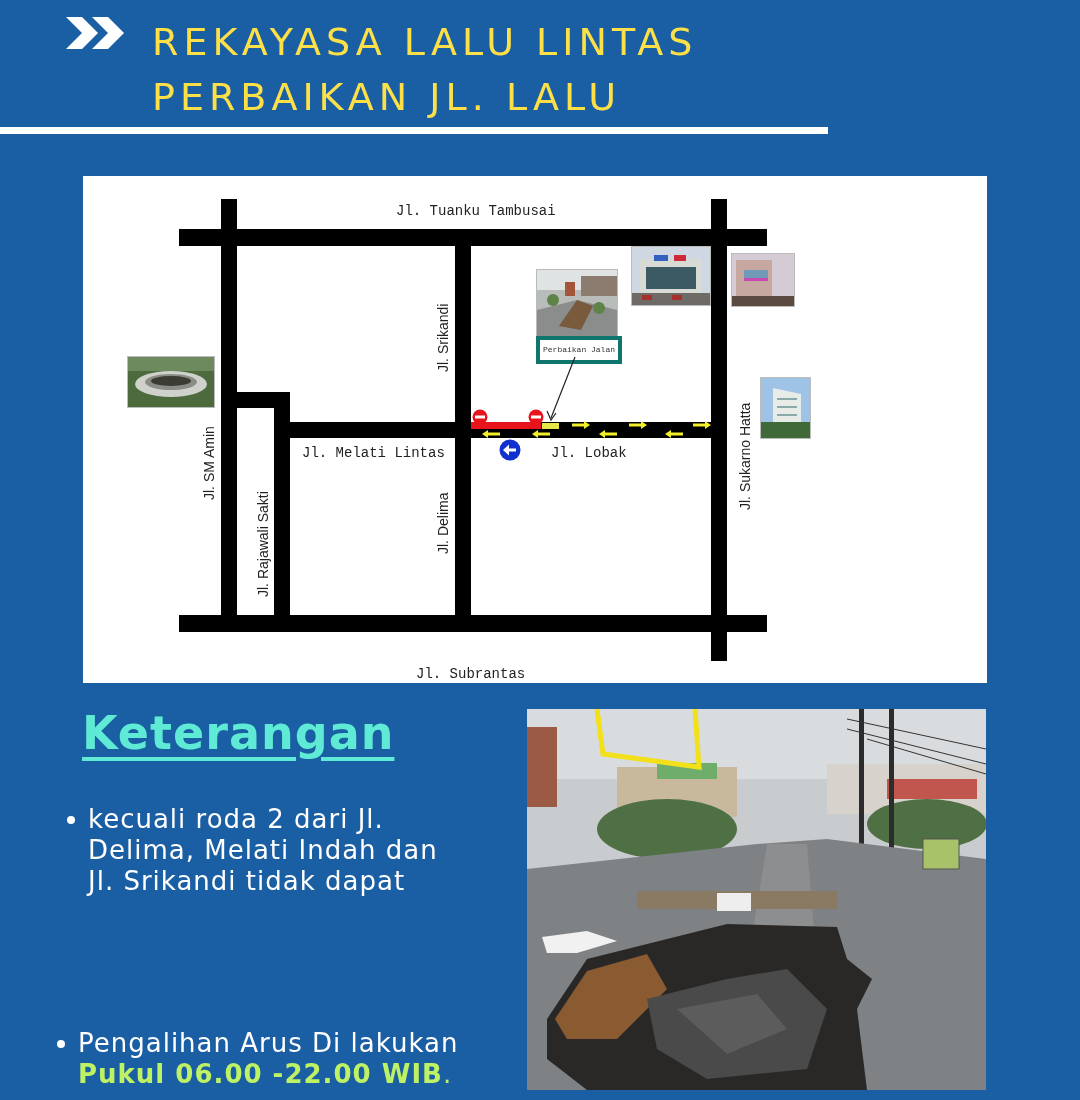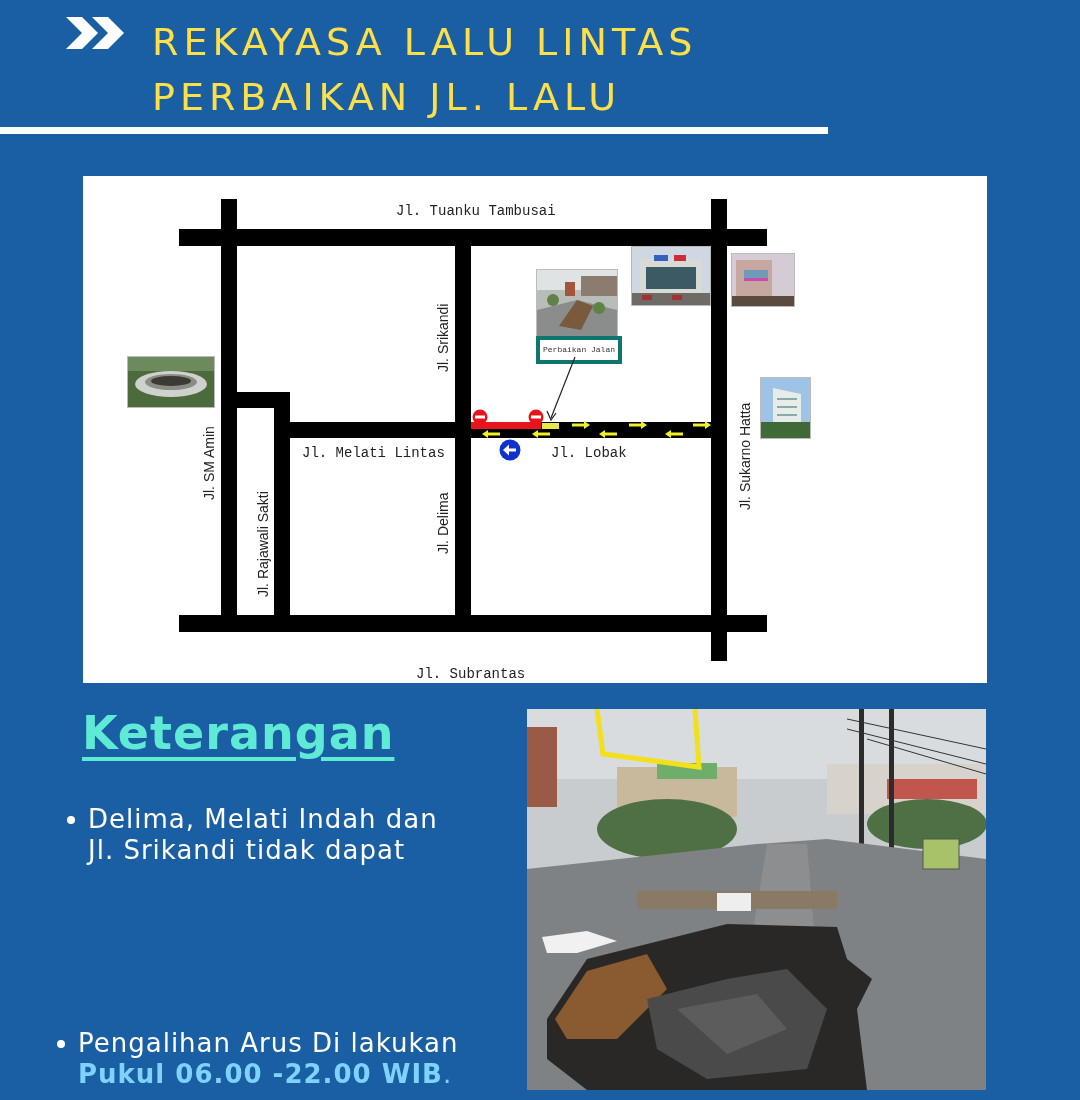--- a/index.html
+++ b/index.html
@@ -8,21 +8,21 @@
   .title-line{position:absolute;left:152px;color:#fde047;font-family:"DejaVu Sans",sans-serif;font-weight:normal;font-size:38px;letter-spacing:5px;white-space:nowrap;}
   .rule{position:absolute;left:0;top:127px;width:828px;height:7px;background:#fff;}
   .map{position:absolute;left:83px;top:176px;width:904px;height:507px;background:#fff;}
   .road{position:absolute;background:#000;}
   .lbl{position:absolute;font-family:Liberation Mono, monospace;font-size:14px;color:#222;white-space:nowrap;}
   .vlbl{position:absolute;font-family:"Liberation Sans",sans-serif;font-size:14px;color:#222;white-space:nowrap;transform:rotate(-90deg);transform-origin:left top;}
   .photo{position:absolute;border:1px solid #bbb;}
   .keterangan{position:absolute;left:66px;top:706px;color:#5eead4;font-weight:bold;font-size:46px;letter-spacing:1px;text-decoration:underline;text-decoration-thickness:4px;text-underline-offset:8px;margin-left:16px;}
   .bullet-text{position:absolute;color:#fff;font-size:26px;line-height:31px;letter-spacing:1px;}
   .dot{position:absolute;width:8px;height:8px;border-radius:50%;background:#fff;}
-  .red{color:#7dd3fc;font-weight:bold;}
+  .red{color:#bef264;font-weight:bold;}
 </style>
 </head>
 <body>
 
 <svg class="abs" style="left:64px;top:15px" width="64" height="36" viewBox="0 0 64 36">
   <polygon points="2,2 18,2 34,18 18,34 2,34 18,18" fill="#fff"></polygon>
   <polygon points="28,2 44,2 60,18 44,34 28,34 44,18" fill="#fff"></polygon>
 </svg>
 <div class="title-line" style="top:20px">REKAYASA LALU LINTAS</div>
 <div class="title-line" style="top:75px">PERBAIKAN JL. LALU</div>
@@ -145,20 +145,21 @@
     <rect x="16" y="28" width="20" height="2" fill="#8aa"></rect>
     <rect x="16" y="36" width="20" height="2" fill="#8aa"></rect>
     <rect x="0" y="44" width="49" height="16" fill="#3f6a38"></rect>
   </svg>
 </div>
 
 <div class="keterangan">Keterangan</div>
 
 <div class="dot" style="left:67px;top:816px"></div>
 <div class="bullet-text" style="left:88px;top:804px">
+  <div>kecuali roda 2 dari Jl.</div>
   <div>Delima, Melati Indah dan</div>
   <div>Jl. Srikandi tidak dapat</div>
 </div>
 
 <div class="dot" style="left:57px;top:1040px"></div>
 <div class="bullet-text" style="left:78px;top:1028px">
   <div>Pengalihan Arus Di lakukan</div>
   <div><span class="red">Pukul 06.00 -22.00 WIB</span><span class="red" style="font-weight:normal">.</span></div>
 </div>
 

